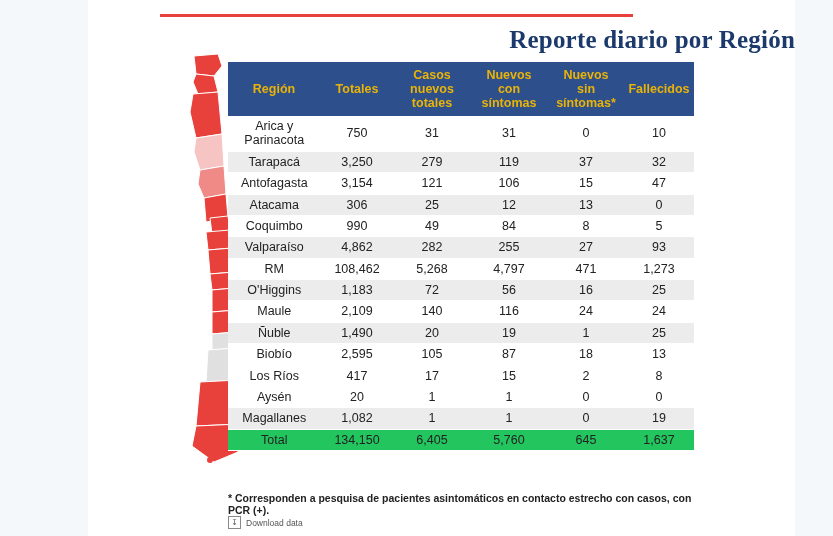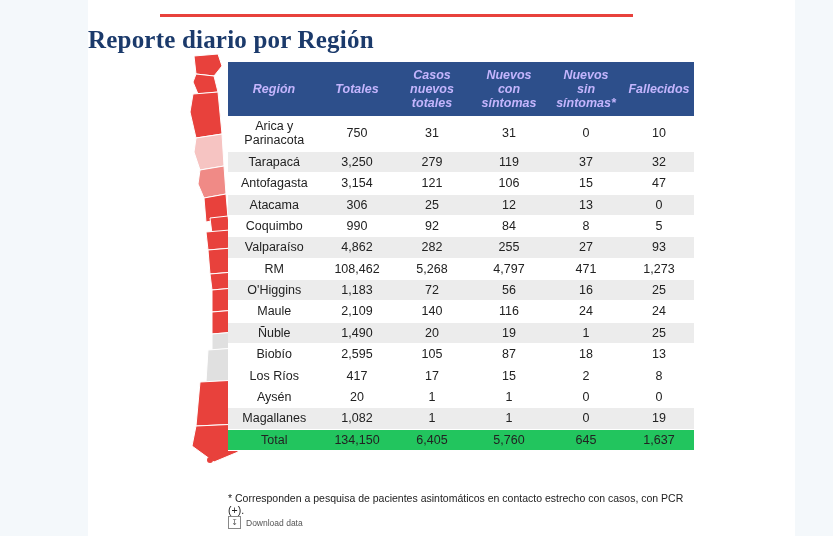--- a/index.html
+++ b/index.html
@@ -47,21 +47,21 @@
     top: 14px;
     width: 473px;
     height: 3px;
     background: #e8413c;
   }
   .title {
     position: absolute;
     left: 0;
     top: 26px;
     width: 707px;
-    text-align: left;
+    text-align: right;
     font-family: "Liberation Serif", serif;
     font-size: 25px;
     font-weight: bold;
     color: #1b3a6b;
     letter-spacing: 0.2px;
   }
   
   .map-wrap {
     position: absolute;
     left: 60px;
@@ -80,29 +80,28 @@
   }
   table.report {
     border-collapse: collapse;
     width: 424px;
     font-size: 12.5px;
     color: #222;
     table-layout: fixed;
   }
   table.report thead th {
     background: #2d4f8b;
-    color: #c4b5fd;
+    color: #eab308;
     font-weight: bold;
     font-size: 12.5px;
     padding: 6px 3px;
     text-align: center;
     line-height: 1.12;
     vertical-align: middle;
     border-right: 1px solid #2d4f8b;
-    font-style: italic;
   }
   table.report thead th.c0 { width: 86px; }
   table.report thead th.c1 { width: 66px; }
   table.report thead th.c2 { width: 70px; }
   table.report thead th.c3 { width: 70px; }
   table.report thead th.c4 { width: 70px; }
   table.report thead th.c5 { width: 62px; }
 
   table.report tbody td {
     padding: 3px 4px;
@@ -116,21 +115,21 @@
   table.report tbody tr.total td { background: #22c55e; }
   td.region { text-align: center; }
   td.two-line { line-height: 1.08; }
 
   .footnote {
     position: absolute;
     left: 140px;
     top: 492px;
     width: 470px;
     font-size: 10.5px;
-    font-weight: normal;
+    font-weight: bold;
     color: #222;
   }
   .download {
     position: absolute;
     left: 140px;
     top: 516px;
     display: flex;
     align-items: center;
     gap: 5px;
     font-size: 8.5px;
@@ -273,21 +272,21 @@
               <td>25</td>
               <td>12</td>
               <td>13</td>
               <td>0</td>
             </tr>
             <tr class="odd">
               <td class="region">
                 <div>Coquimbo</div>
               </td>
               <td>990</td>
-              <td>92</td>
+              <td>49</td>
               <td>84</td>
               <td>8</td>
               <td>5</td>
             </tr>
             <tr class="even">
               <td class="region">
                 <div>Valparaíso</div>
               </td>
               <td>4,862</td>
               <td>282</td>

